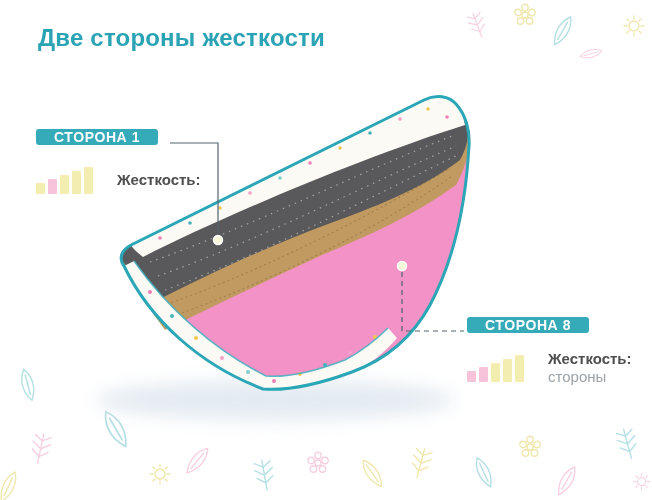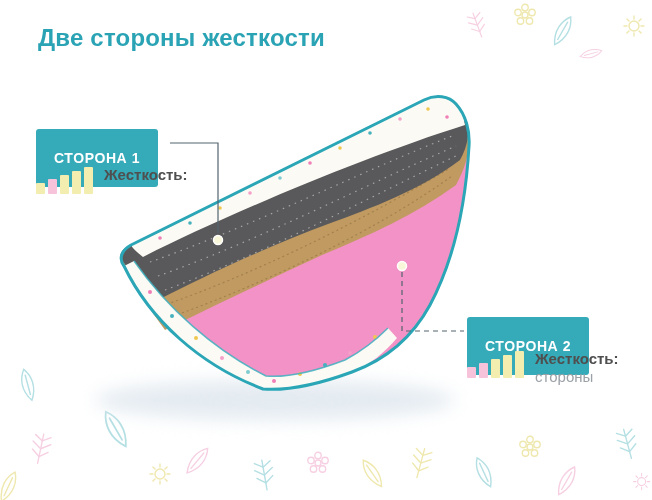--- a/index.html
+++ b/index.html
@@ -14,28 +14,28 @@
   .page-title{
     position:absolute;left:38px;top:24px;
     font-size:24px;font-weight:bold;color:#2aa3b5;letter-spacing:.2px;
     z-index:5;
     text-align:center;
   }
   .badge{
     position:absolute;z-index:6;
     background:#35aab8;color:#ffffff;
     font-size:14px;font-weight:bold;letter-spacing:.6px;
-    padding:21px 18px;border-radius:3px;
+    padding:0 18px;border-radius:3px;
     white-space:nowrap;
   }
   .badge-side1{left:36px;top:129px;}
   .badge-side2{left:467px;top:317px;}
   .firmness{
     position:absolute;z-index:6;
-    display:flex;align-items:flex-start;gap:11px;
+    display:flex;align-items:center;gap:24px;
   }
   .firmness-side1{left:36px;top:166px;}
   .firmness-side2{left:467px;top:350px;}
   .bars{display:flex;align-items:flex-end;gap:3px;height:28px;}
   .bar{width:9px;border-radius:1px;}
   .firmness-text{line-height:18px;padding-bottom:0px;}
   .firmness-label{font-size:15px;font-weight:bold;color:#4f4f4f;}
   .firmness-value{font-size:15px;color:#9aa1a7;}
 </style>
 </head>
@@ -177,21 +177,21 @@
         <div class="bar" style="height: 15px; background: rgb(247, 195, 218);"></div>
         <div class="bar" style="height: 19px; background: rgb(243, 238, 175);"></div>
         <div class="bar" style="height: 23px; background: rgb(243, 238, 175);"></div>
         <div class="bar" style="height: 27px; background: rgb(243, 238, 175);"></div>
       </div>
     <div class="firmness-text">
       <div class="firmness-label">Жесткость:</div>
     </div>
   </div>
 
-  <div class="badge badge-side2">СТОРОНА 2</div>
+  <div class="badge badge-side2">СТОРОНА 8</div>
   <div class="firmness firmness-side2">
     <div class="bars">
         <div class="bar" style="height: 11px; background: rgb(247, 195, 218);"></div>
         <div class="bar" style="height: 15px; background: rgb(247, 195, 218);"></div>
         <div class="bar" style="height: 19px; background: rgb(243, 238, 175);"></div>
         <div class="bar" style="height: 23px; background: rgb(243, 238, 175);"></div>
         <div class="bar" style="height: 27px; background: rgb(243, 238, 175);"></div>
       </div>
     <div class="firmness-text">
       <div class="firmness-label">Жесткость:</div>

